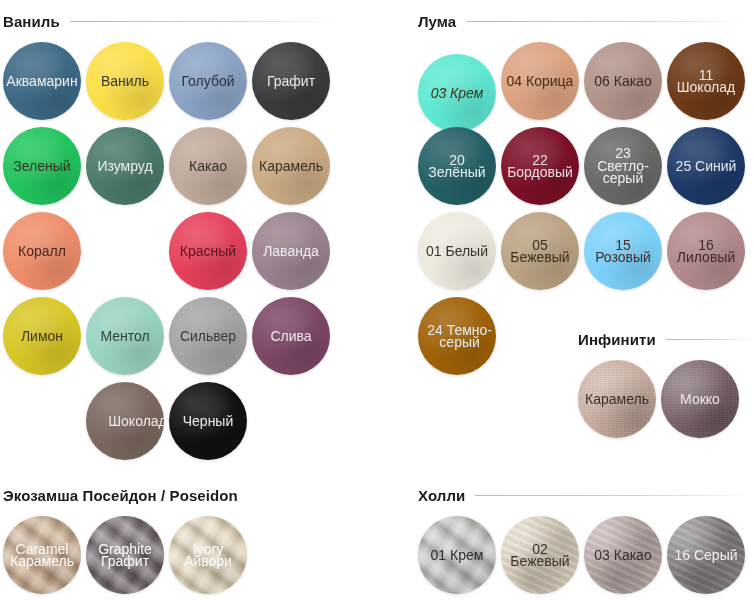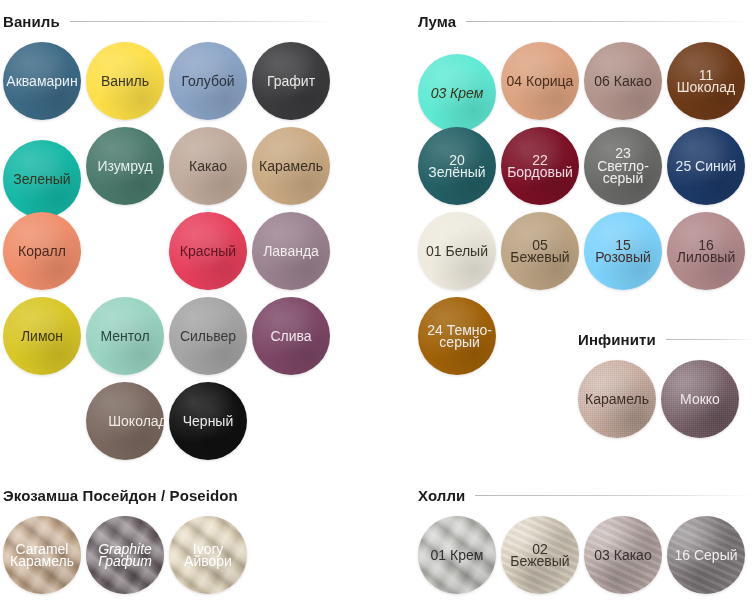--- a/index.html
+++ b/index.html
@@ -137,21 +137,21 @@
         </div>
         <div class="swatch " title="Ваниль" style="left: 83px; top: 0px; width: 78px; height: 78px; background: #fde047;">
           <span class="swatch-label" style="color: rgb(58, 53, 41);">Ваниль</span>
         </div>
         <div class="swatch " title="Голубой" style="left: 166px; top: 0px; width: 78px; height: 78px; background: rgb(139, 164, 198);">
           <span class="swatch-label" style="color: rgb(44, 52, 66);">Голубой</span>
         </div>
         <div class="swatch " title="Графит" style="left: 249px; top: 0px; width: 78px; height: 78px; background: rgb(60, 60, 62);">
           <span class="swatch-label" style="color: rgb(232, 232, 232);">Графит</span>
         </div>
-        <div class="swatch " title="Зеленый" style="left: 0px; top: 98px; width: 78px; height: 78px; background: #14b8a6;">
+        <div class="swatch " title="Зеленый" style="left: 0px; top: 85px; width: 78px; height: 78px; background: #22c55e;">
           <span class="swatch-label" style="color: rgb(51, 53, 29);">Зеленый</span>
         </div>
         <div class="swatch " title="Изумруд" style="left: 83px; top: 85px; width: 78px; height: 78px; background: rgb(74, 122, 108);">
           <span class="swatch-label" style="color: rgb(230, 239, 235);">Изумруд</span>
         </div>
         <div class="swatch " title="Какао" style="left: 166px; top: 85px; width: 78px; height: 78px; background: rgb(192, 171, 156);">
           <span class="swatch-label" style="color: rgb(58, 49, 41);">Какао</span>
         </div>
         <div class="swatch " title="Карамель" style="left: 249px; top: 85px; width: 78px; height: 78px; background: rgb(203, 171, 132);">
           <span class="swatch-label" style="color: rgb(59, 48, 34);">Карамель</span>
@@ -251,21 +251,21 @@
     <div class="section" style="left: 3px; top: 484px; width: 337px;">
       <div class="sec-head">
         <div class="sec-title">Экозамша Посейдон / Poseidon</div>
       </div>
       <div class="swatch-grid" style="height: 85px;">
         <div class="swatch tex-silk" title="Caramel Карамель" style="left: 0px; top: 0px; width: 78px; height: 78px; background: rgb(201, 169, 138);">
           <span class="swatch-label" style="color: rgb(255, 255, 255);">Caramel
 Карамель</span>
         </div>
         <div class="swatch tex-silk" title="Graphite Графит" style="left: 83px; top: 0px; width: 78px; height: 78px; background: rgb(107, 95, 100);">
-          <span class="swatch-label" style="color: rgb(255, 255, 255); font-style: italic;">Graphite
+          <span class="swatch-label" style="color: rgb(255, 255, 255);">Graphite
 Графит</span>
         </div>
         <div class="swatch tex-silk" title="Ivory Айвори" style="left: 166px; top: 0px; width: 78px; height: 78px; background: rgb(229, 215, 185);">
           <span class="swatch-label" style="color: rgb(255, 255, 255);">Ivory
 Айвори</span>
         </div>
       </div>
     </div>
     <div class="section" style="left: 418px; top: 484px; width: 336px;">
       <div class="sec-head">

